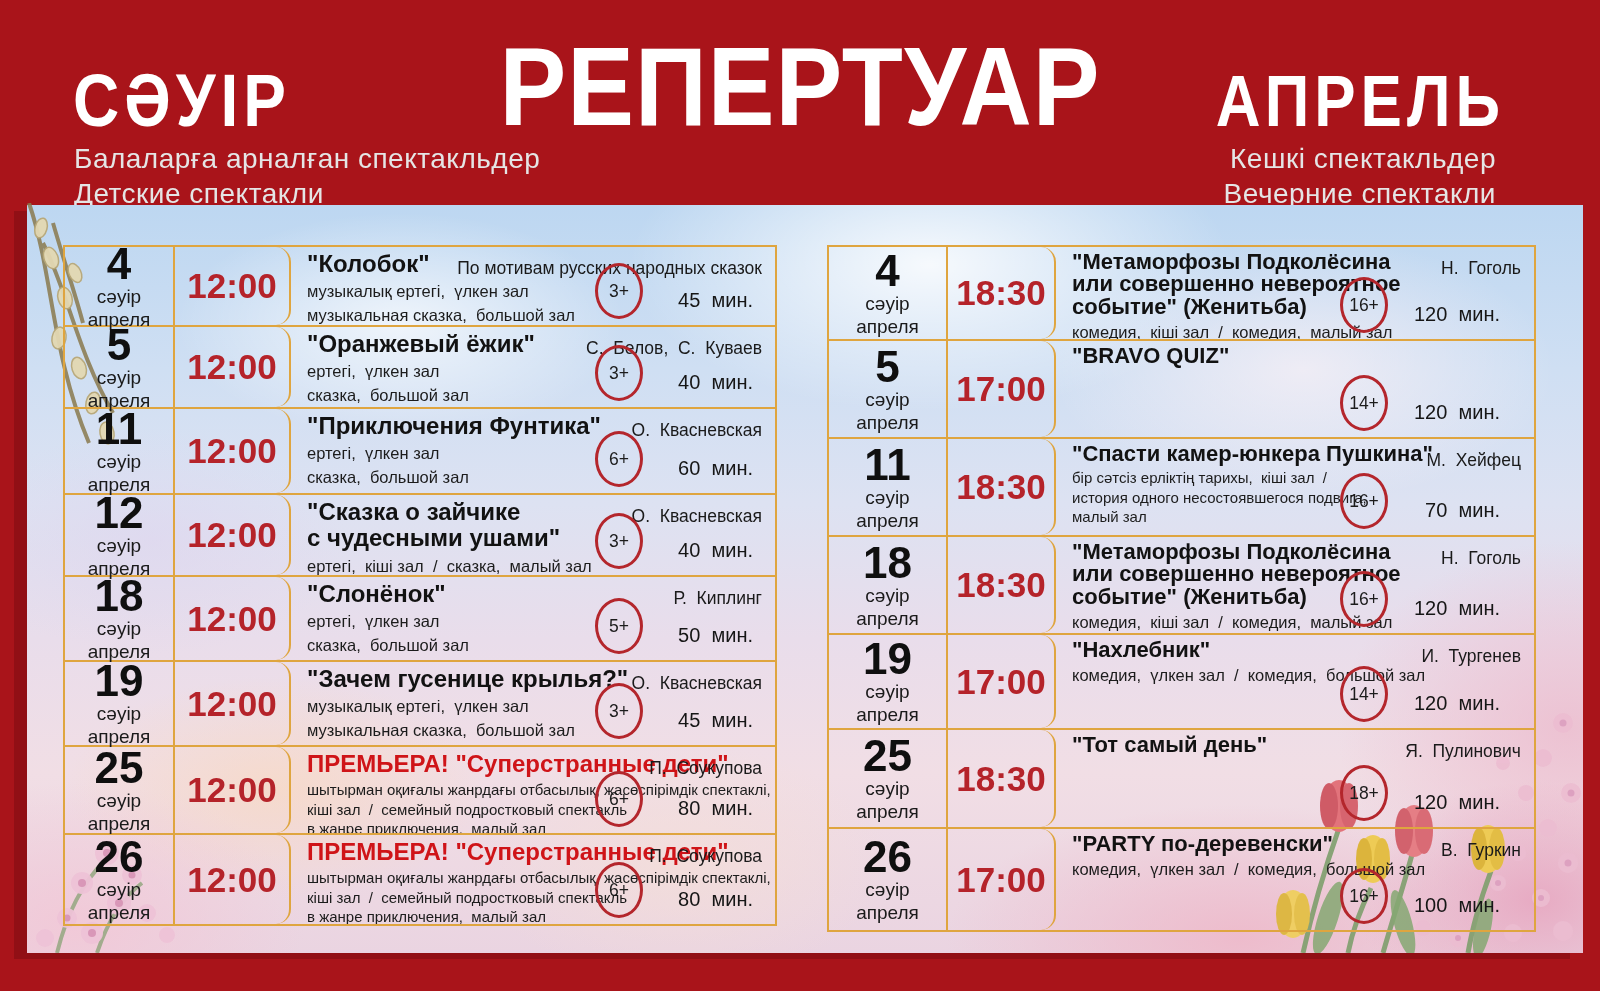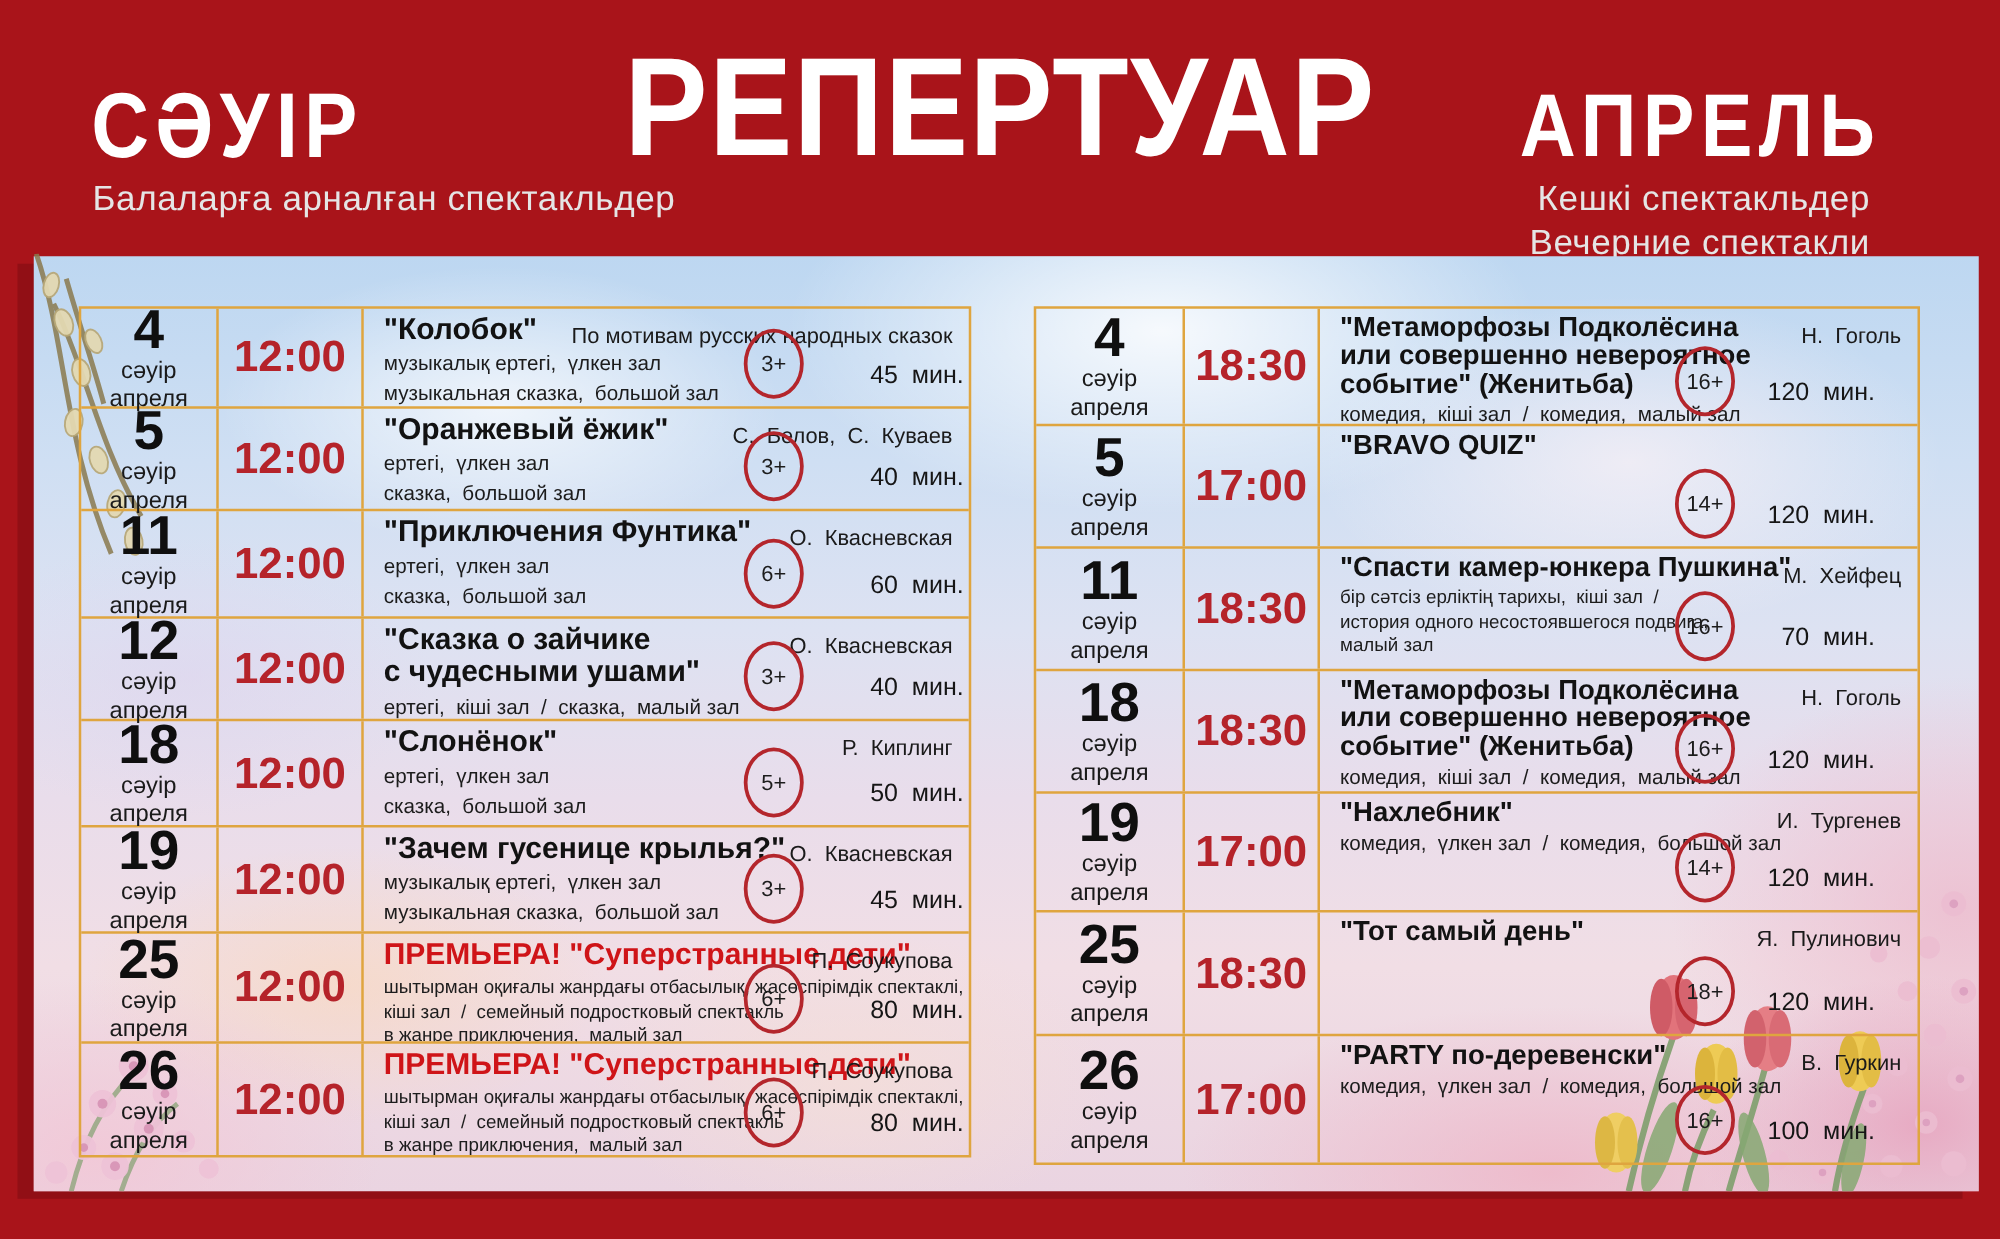--- a/index.html
+++ b/index.html
@@ -47,53 +47,54 @@
     position:absolute;top:40px;border:2px solid #dfa53f;
     display:flex;flex-direction:column;box-sizing:border-box;
   }
   .t-left{left:36px;width:714px;}
   .t-right{left:800px;width:709px;}
   .row{display:flex;border-bottom:2px solid #dfa53f;box-sizing:border-box;flex:0 0 auto;}
   .row:last-child{border-bottom:none;}
   .cell{box-sizing:border-box;}
   .c-date{width:110px;border-right:2px solid #dfa53f;display:flex;flex-direction:column;align-items:center;justify-content:center;padding-top:2px;}
   .t-right .c-date{width:119px;}
-  .c-time{width:116px;border-right:2px solid #dfa53f;display:flex;align-items:center;justify-content:center;}
+  .c-time{width:116px;border-right:2px solid #dfa53f;display:flex;align-items:center;justify-content:center;border-radius:15px;}
   .t-right .c-time{width:108px;}
   .c-info{flex:1;position:relative;padding:4px 14px 2px 16px;overflow:hidden;}
   .day{font-size:44px;font-weight:bold;color:#0f0f0f;line-height:.95;}
   .mon{font-size:19px;color:#1a1a1a;line-height:1.22;}
   .time{font-size:35px;font-weight:bold;color:#b5232a;white-space:pre;}
   .author{position:absolute;top:11px;right:13px;font-size:17.5px;color:#1a1a1a;white-space:pre;}
   .title-line{font-size:24px;font-weight:bold;color:#121212;line-height:1.1;white-space:pre;}
   .t-right .title-line{font-size:22px;line-height:1.02;}
   .premiere .title-line{color:#cf1418;}
   .details{margin-top:3px;}
   .det-line{font-size:16.5px;color:#1c1c1c;line-height:1.42;white-space:pre;}
   .tight .det-line{font-size:15px;line-height:1.3;}
   .age{
     position:absolute;bottom:6px;width:42px;height:50px;border:3px solid #b4262c;border-radius:50%;
     display:flex;align-items:center;justify-content:center;
     font-size:17.5px;color:#1c1c1c;background:transparent;
   }
   .t-left .age{right:132px;}
   .t-right .age{right:146px;}
   .dur{position:absolute;bottom:13px;font-size:20px;color:#161616;white-space:pre;}
-  .t-left .dur{right:4px;}
+  .t-left .dur{right:22px;}
   .t-right .dur{right:34px;}
 </style>
 </head>
 <body>
 
 <div class="hdr-month left">СӘУІР</div>
 <div class="hdr-title">РЕПЕРТУАР</div>
 <div class="hdr-month right">АПРЕЛЬ</div>
 
 <div class="subtitle left">
   <div>Балаларға арналған спектакльдер</div>
+  <div>Детские спектакли</div>
 </div>
 <div class="subtitle right">
   <div>Кешкі спектакльдер</div>
   <div>Вечерние спектакли</div>
 </div>
 
 <div class="panel">
 
   <svg class="deco deco-branch" width="160" height="300" viewBox="0 0 160 300">
     <g stroke="#8a7a4e" stroke-width="4" fill="none" opacity=".85">

